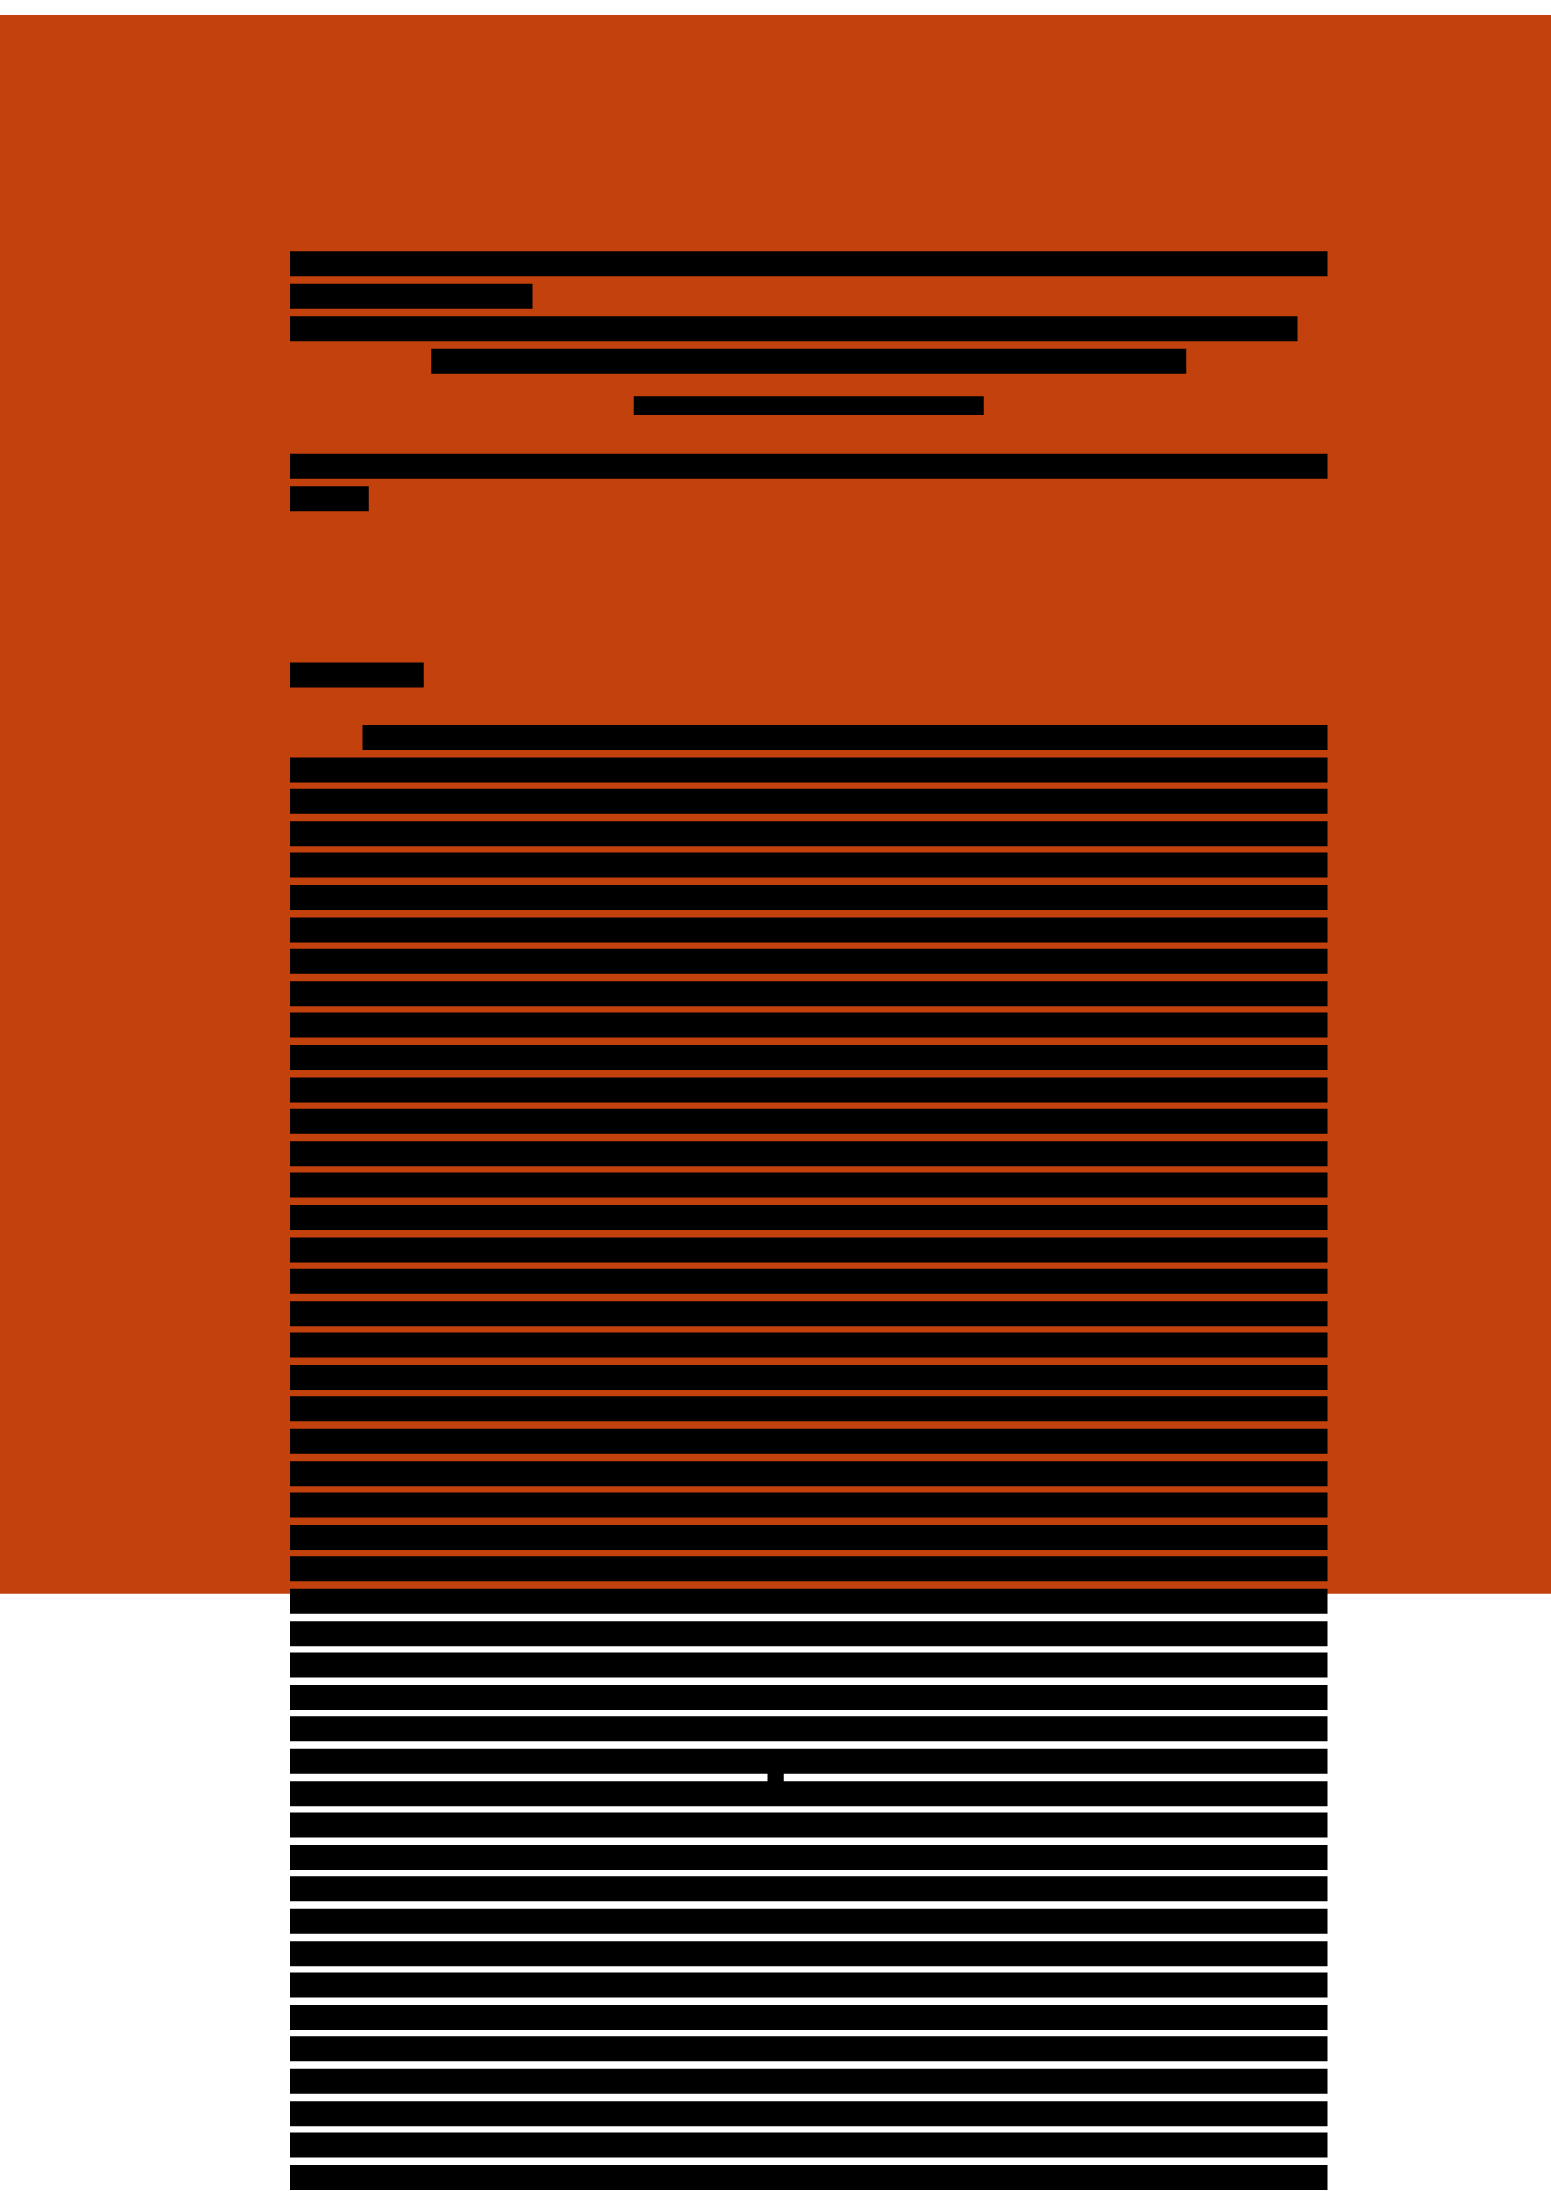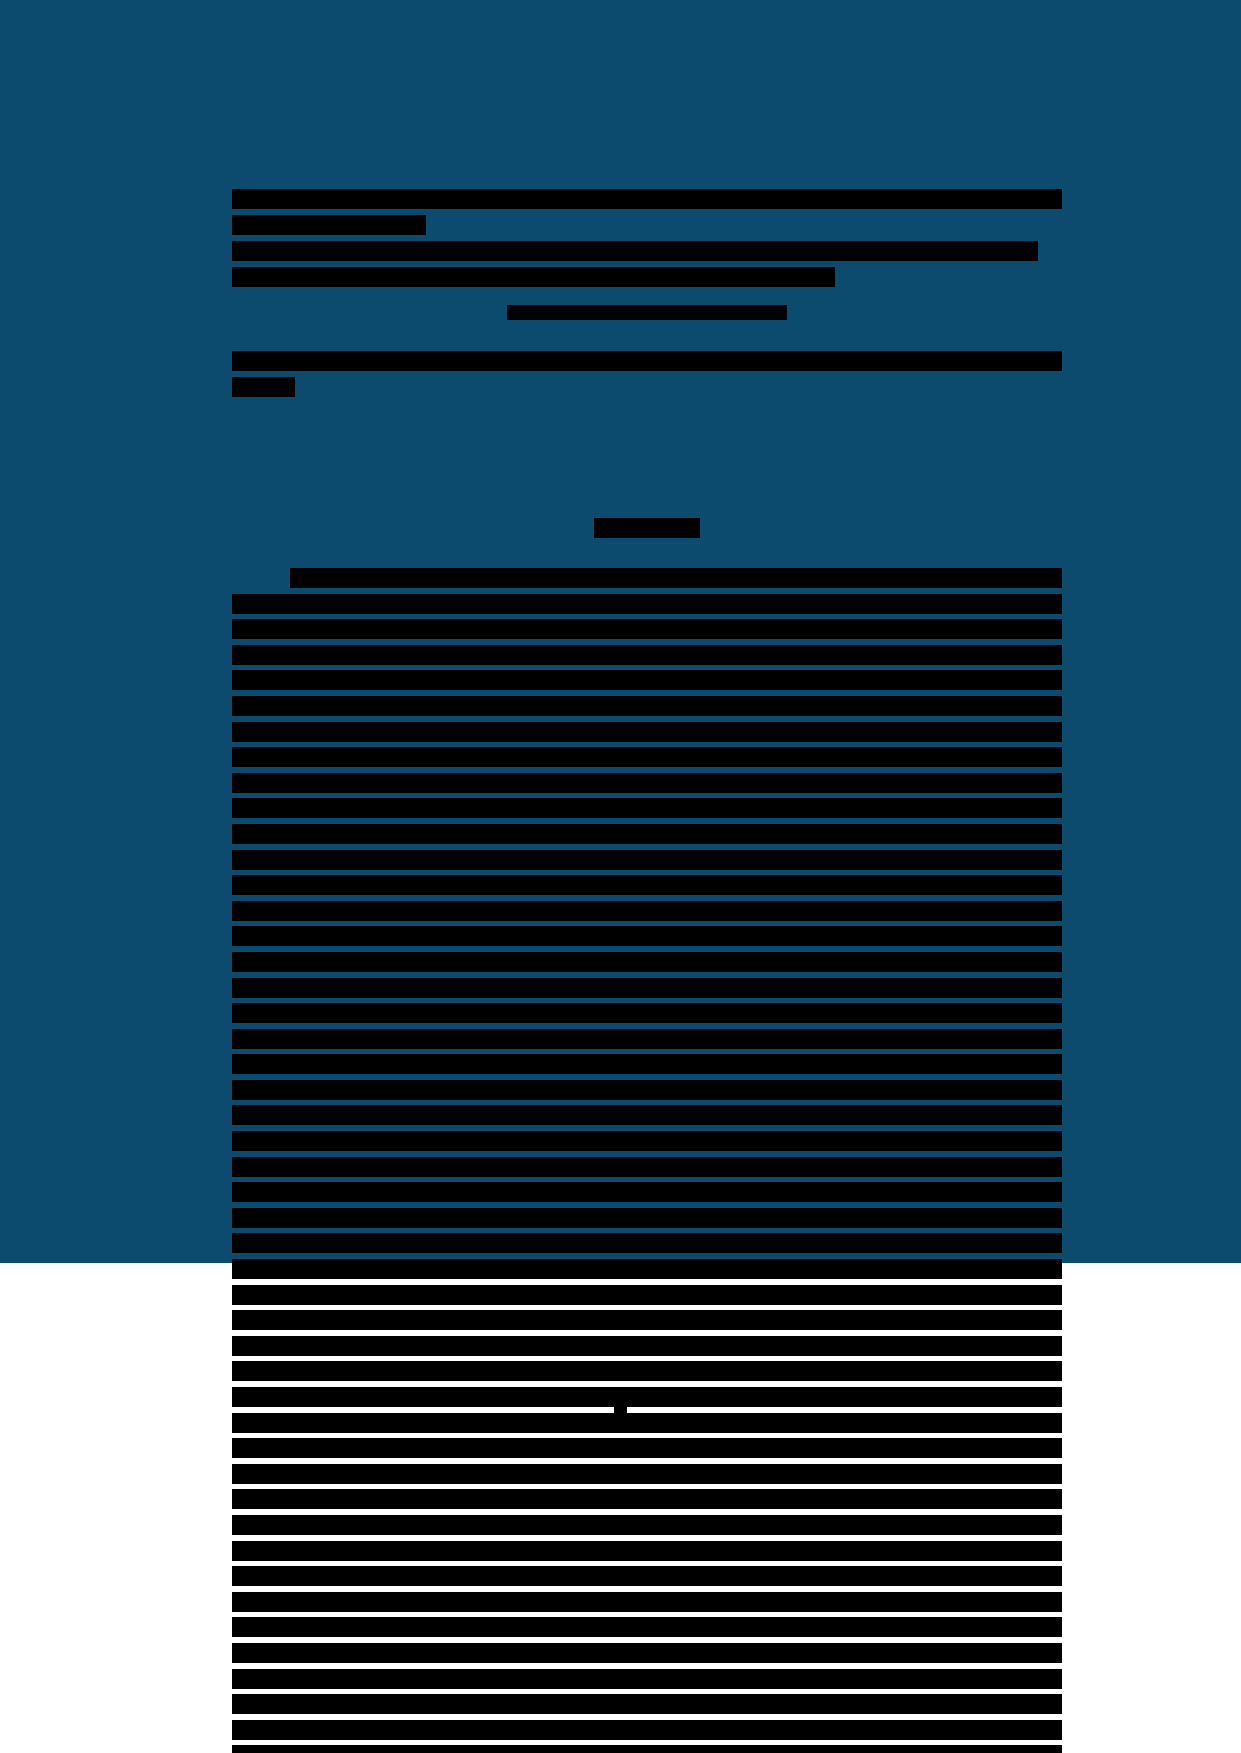--- a/index.html
+++ b/index.html
@@ -10,24 +10,24 @@
   body {
     width: 1241px;
     height: 1753px;
     position: relative;
     font-family: "Liberation Serif", serif;
     color: #000000;
     overflow: hidden;
   }
   .page {
     position: absolute;
-    left: 0; top: 0;
+    left: 0; top: 12px;
     width: 1241px;
     height: 1263px;
-    background: #0c4a6e;
+    background: #c2410c;
   }
   .col {
     position: absolute;
     left: 232px;
     width: 830px;
   }
 
   
   .blk {
     color: transparent;
@@ -51,21 +51,21 @@
   }
   .para .blk { letter-spacing: 0.2px; }
 
   .hdr-block {
     top: 186px;
     text-align: justify;
     font-size: 17.5px;
     line-height: 26px;
     font-weight: bold;
   }
-  .hdr-block .last { text-align: left; }
+  .hdr-block .last { text-align: center; }
 
   .section-title {
     top: 300px;
     text-align: center;
     font-size: 14px;
     line-height: 26px;
     font-weight: bold;
   }
 
   .citation {
@@ -79,21 +79,21 @@
   .link-block {
     top: 432px;
     text-align: center;
     font-size: 17.5px;
     line-height: 26px;
     font-weight: bold;
   }
 
   .abstract-title {
     top: 515px;
-    text-align: center;
+    text-align: left;
     font-size: 18.5px;
     line-height: 26px;
     font-weight: bold;
   }
 
   .abstract-body {
     top: 566px;
     font-size: 17.5px;
     line-height: 25.6px;
     text-align: justify;

